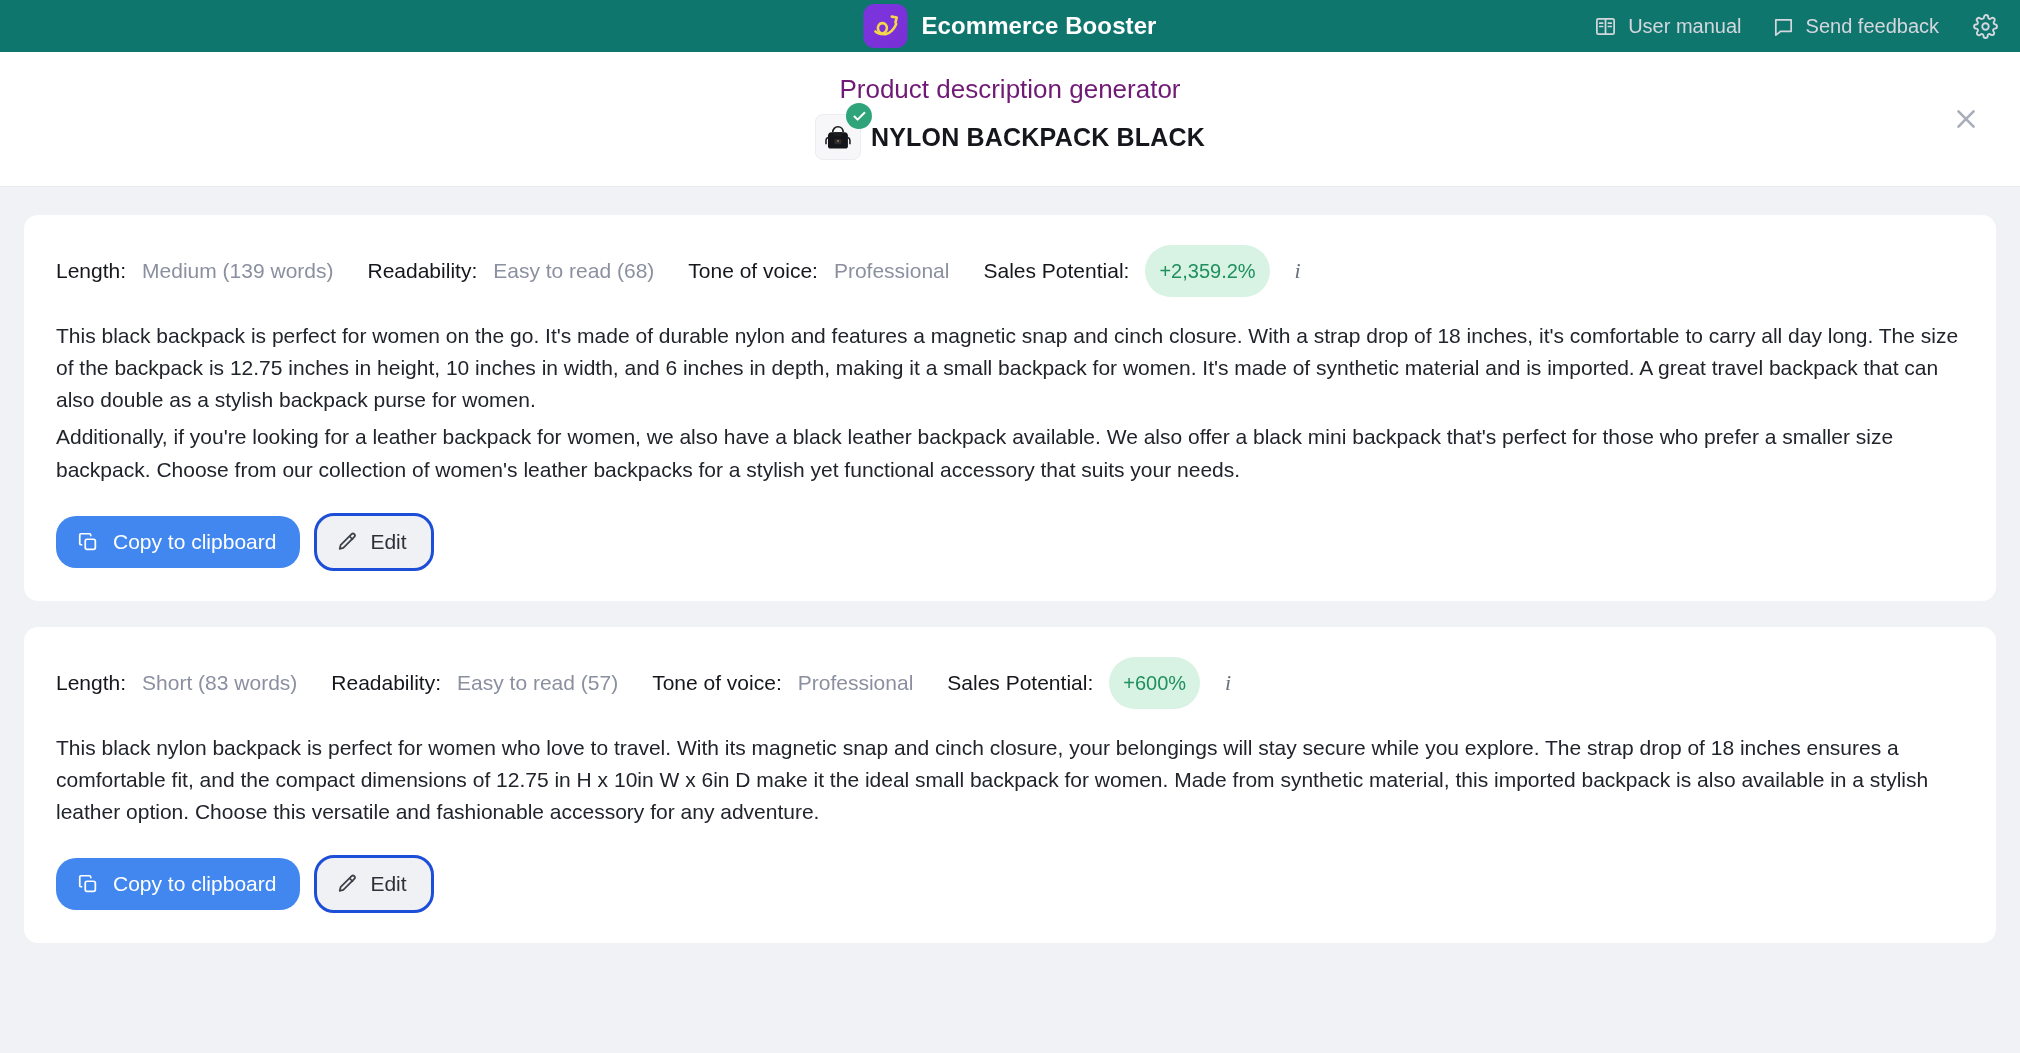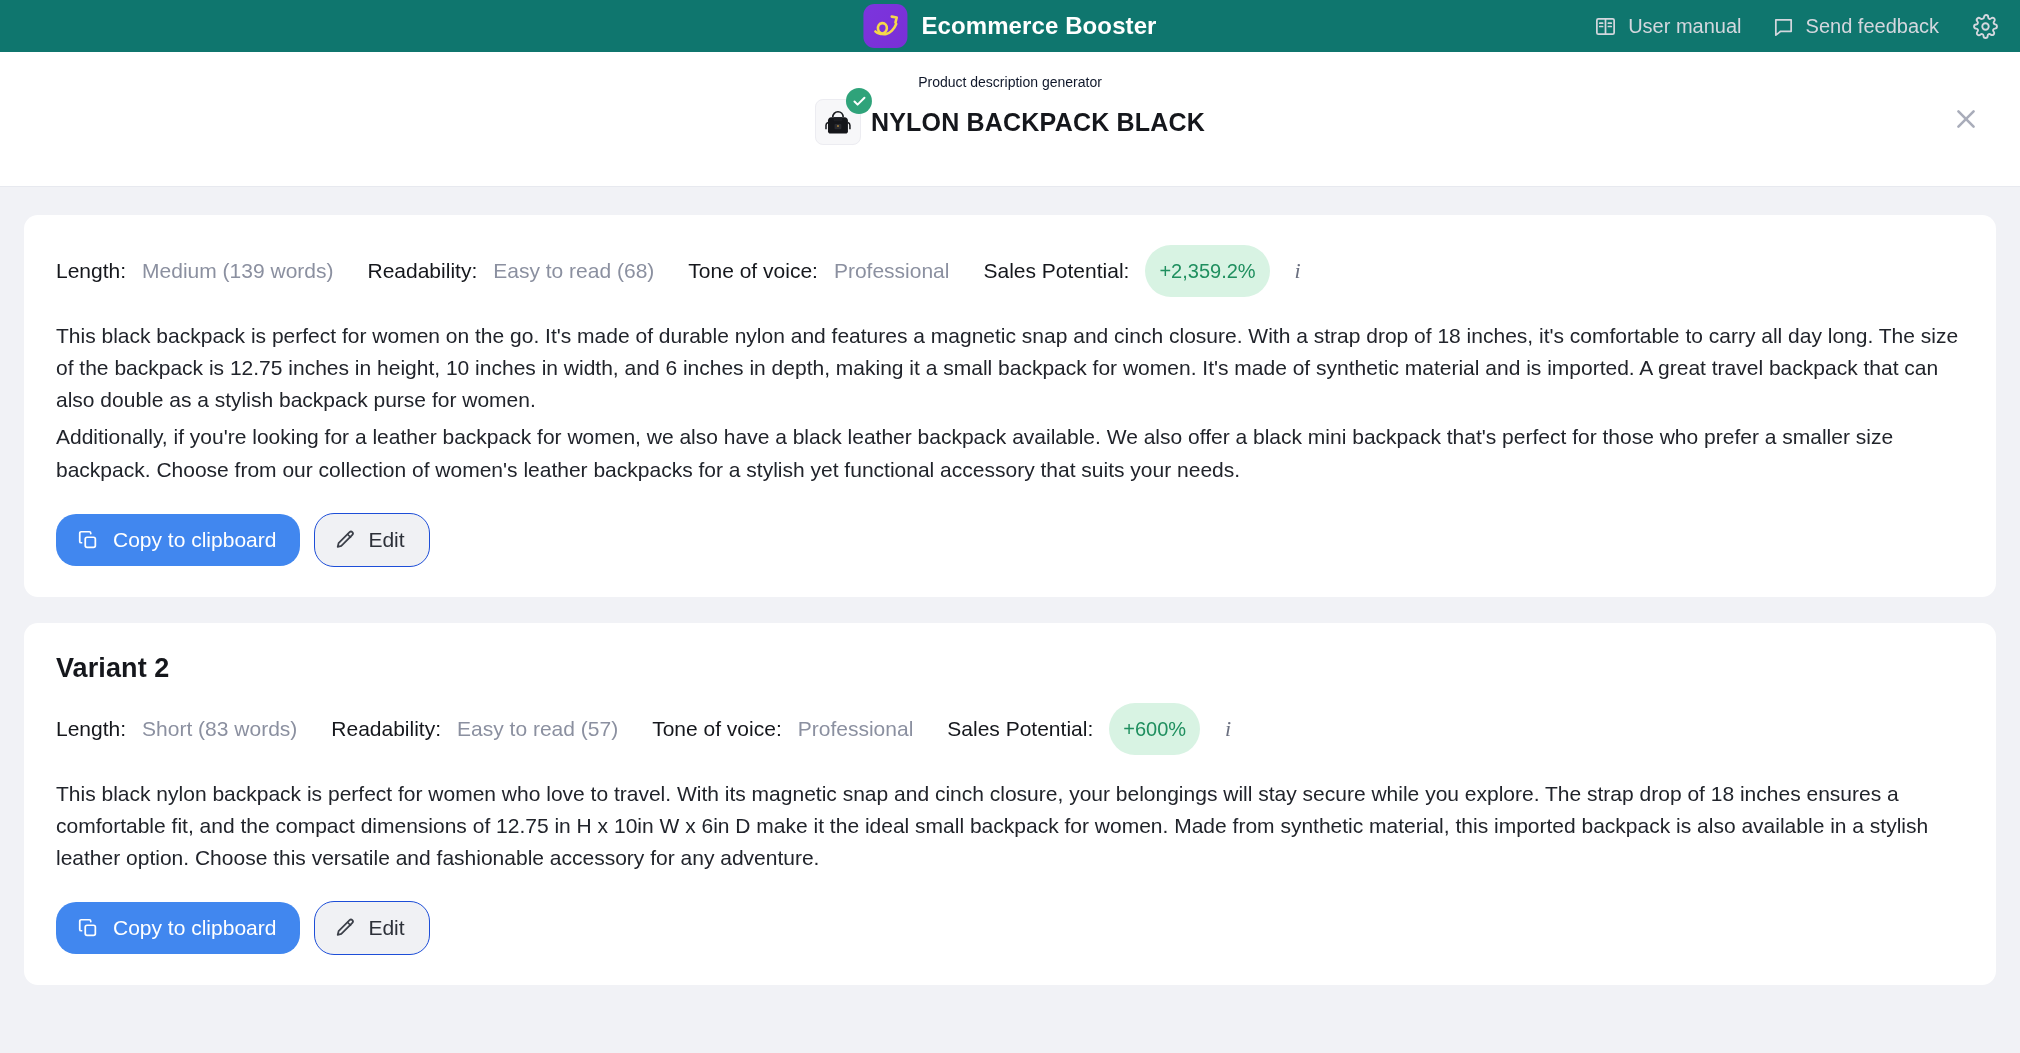--- a/index.html
+++ b/index.html
@@ -94,22 +94,22 @@
     position: absolute;
     left: 50%;
     transform: translateX(-50%);
     top: 22px;
     display: flex;
     flex-direction: column;
     align-items: center;
   }
 
   .generator-label {
-    font-size: 14px;
-    color: #0f172a;
+    font-size: 26px;
+    color: #701a75;
     margin-bottom: 9px;
     white-space: nowrap;
   }
 
   .product-row {
     display: flex;
     align-items: center;
     gap: 10px;
   }
 
@@ -266,21 +266,21 @@
   .btn-primary {
     background: #4187ef;
     color: #ffffff;
     padding: 14px 24px 14px 21px;
   }
 
   .btn-secondary {
     background: #f0f1f4;
     color: #2c3038;
     padding: 14px 24px 14px 19px;
-    border: 1px solid #1d4ed8;
+    border: 3px solid #1d4ed8;
     gap: 12px;
   }
 
   .icon-flex { display: flex; align-items: center; }
 </style>
 </head>
 <body>
 
 <div class="topbar">
 
@@ -417,21 +417,20 @@
             <path d="M17 3.5a2.1 2.1 0 0 1 3 3L8 18.5l-4 1 1-4 12-12z"></path>
             <line x1="15" y1="6" x2="18" y2="9"></line>
           </svg>
         </span>
         <span>Edit</span>
       </button>
     </div>
   </div>
 
   <div class="variant-card">
-    <div class="variant-title">Variant 2</div>
 
     <div class="meta-row">
       <div class="meta-item">
         <span class="meta-key">Length:</span>
         <span class="meta-val">Short (83 words)</span>
       </div>
       <div class="meta-item">
         <span class="meta-key">Readability:</span>
         <span class="meta-val">Easy to read (57)</span>
       </div>

